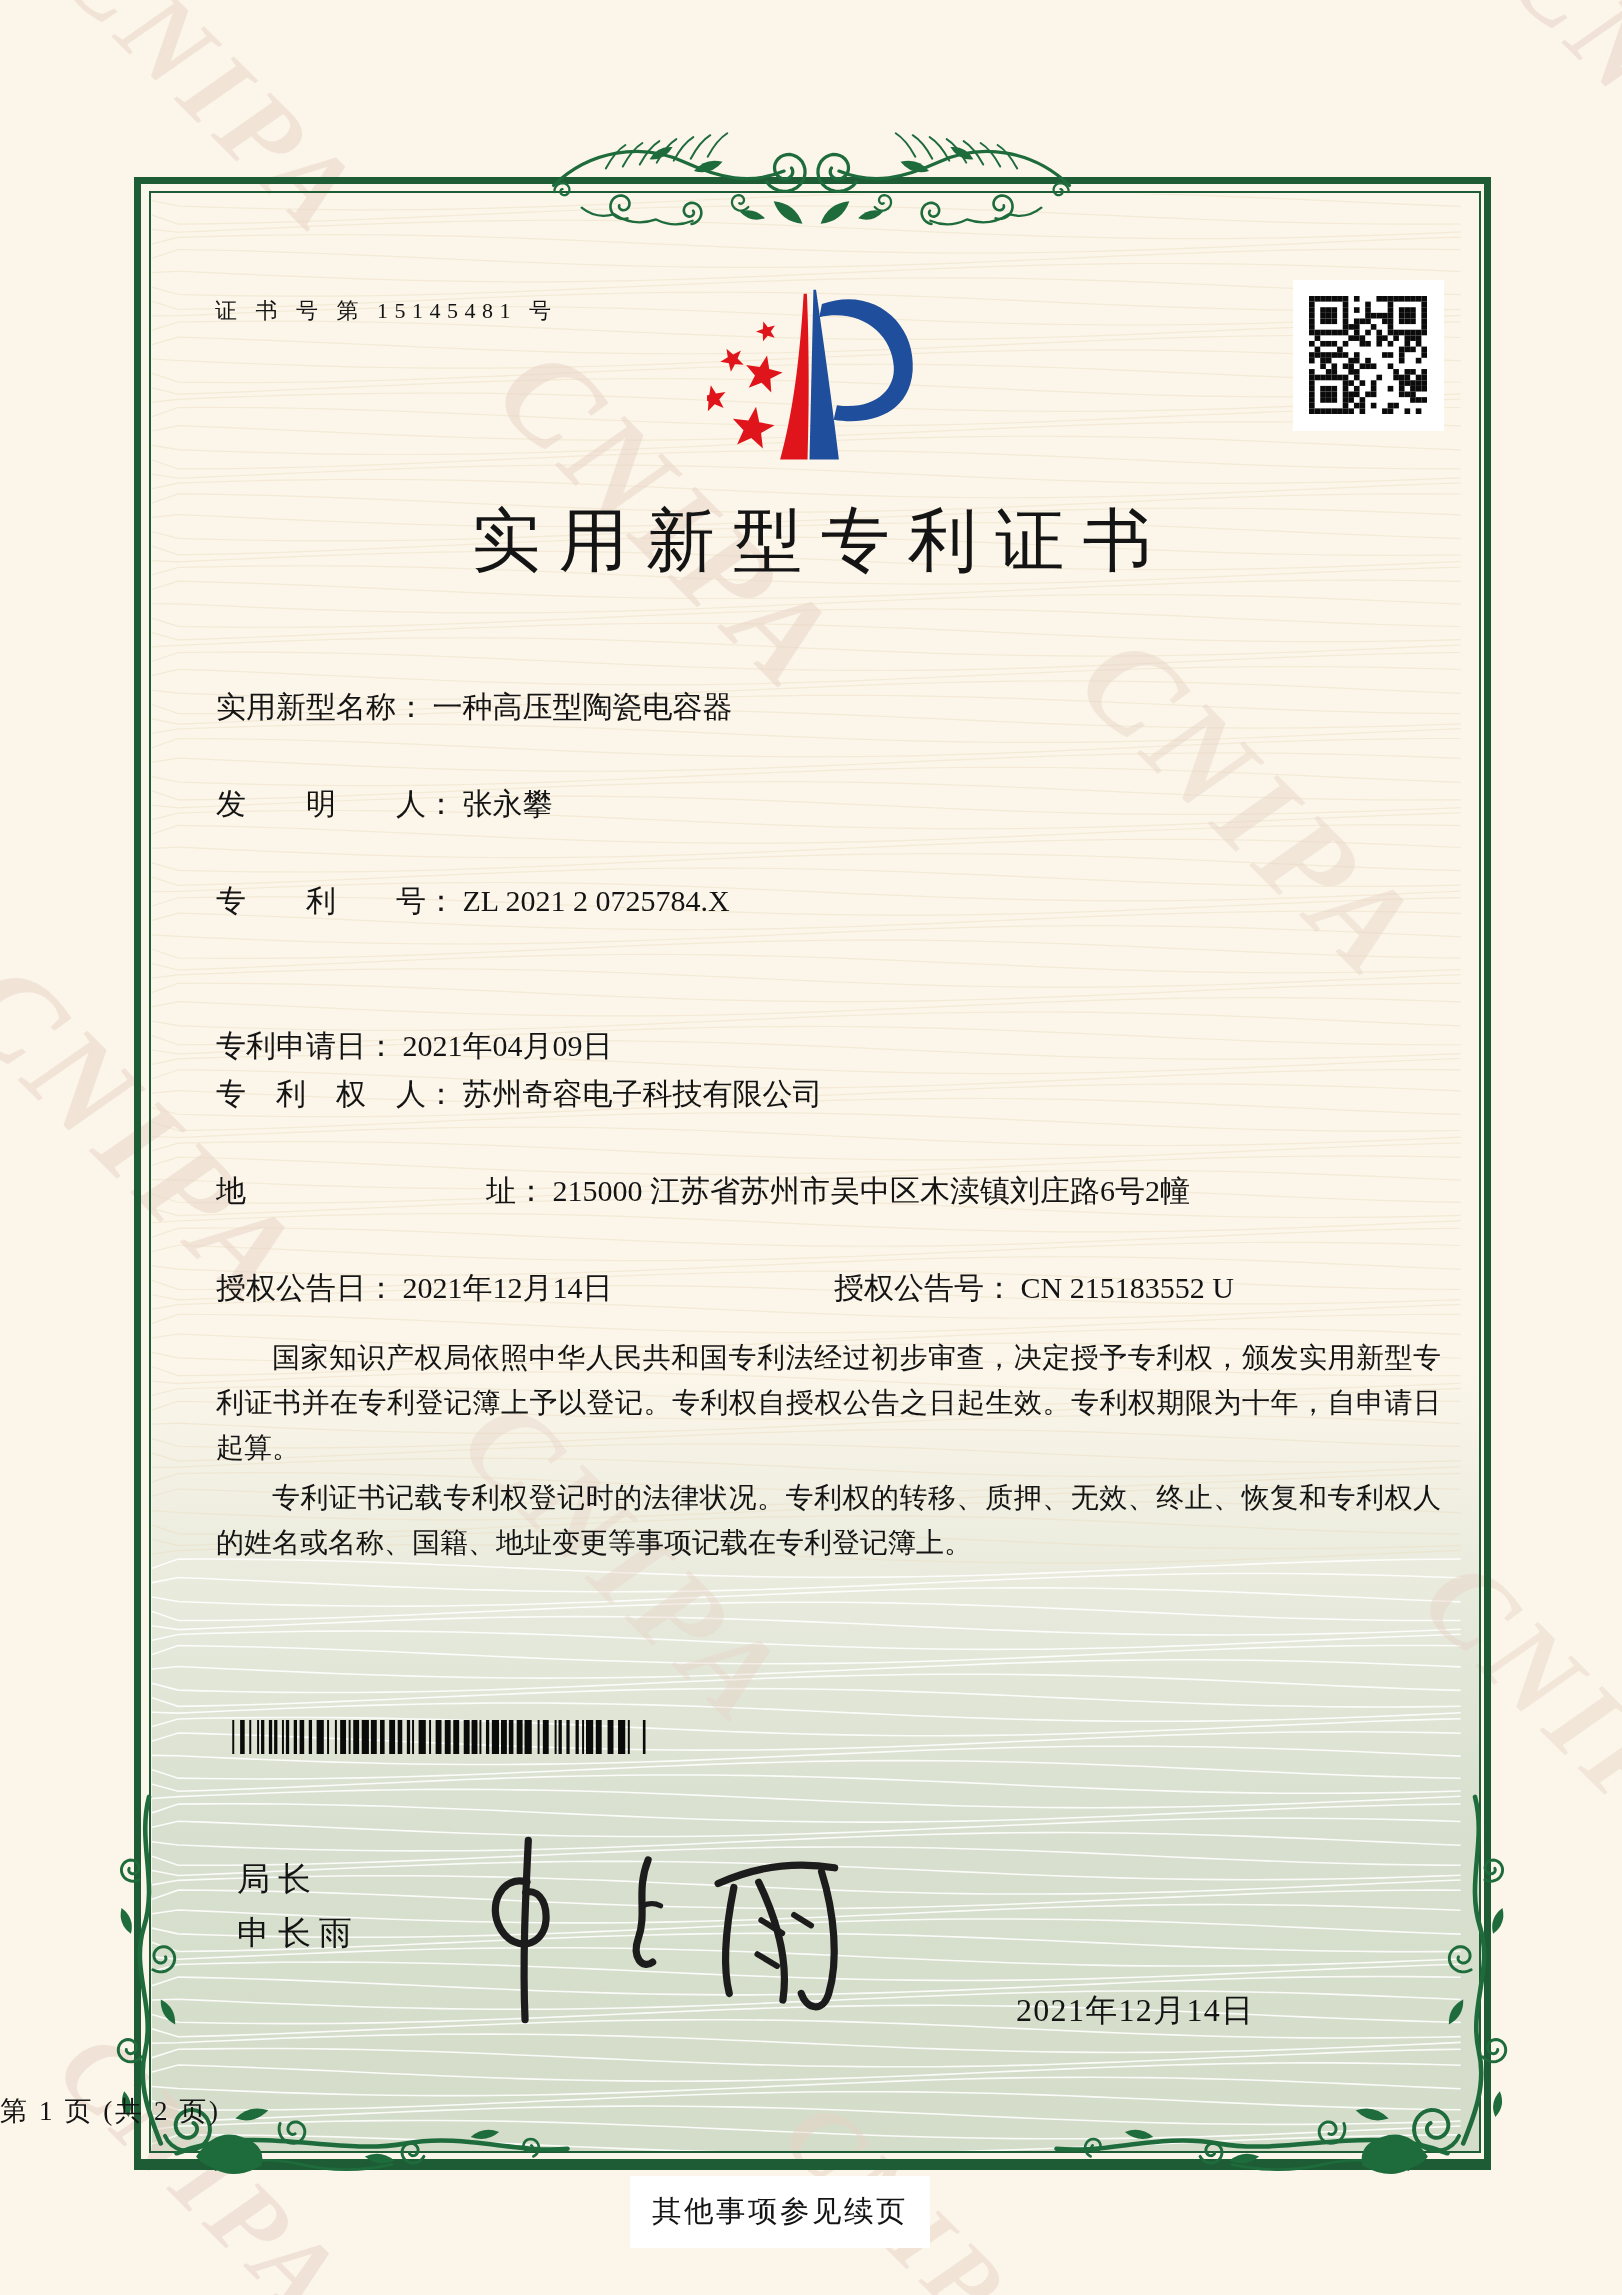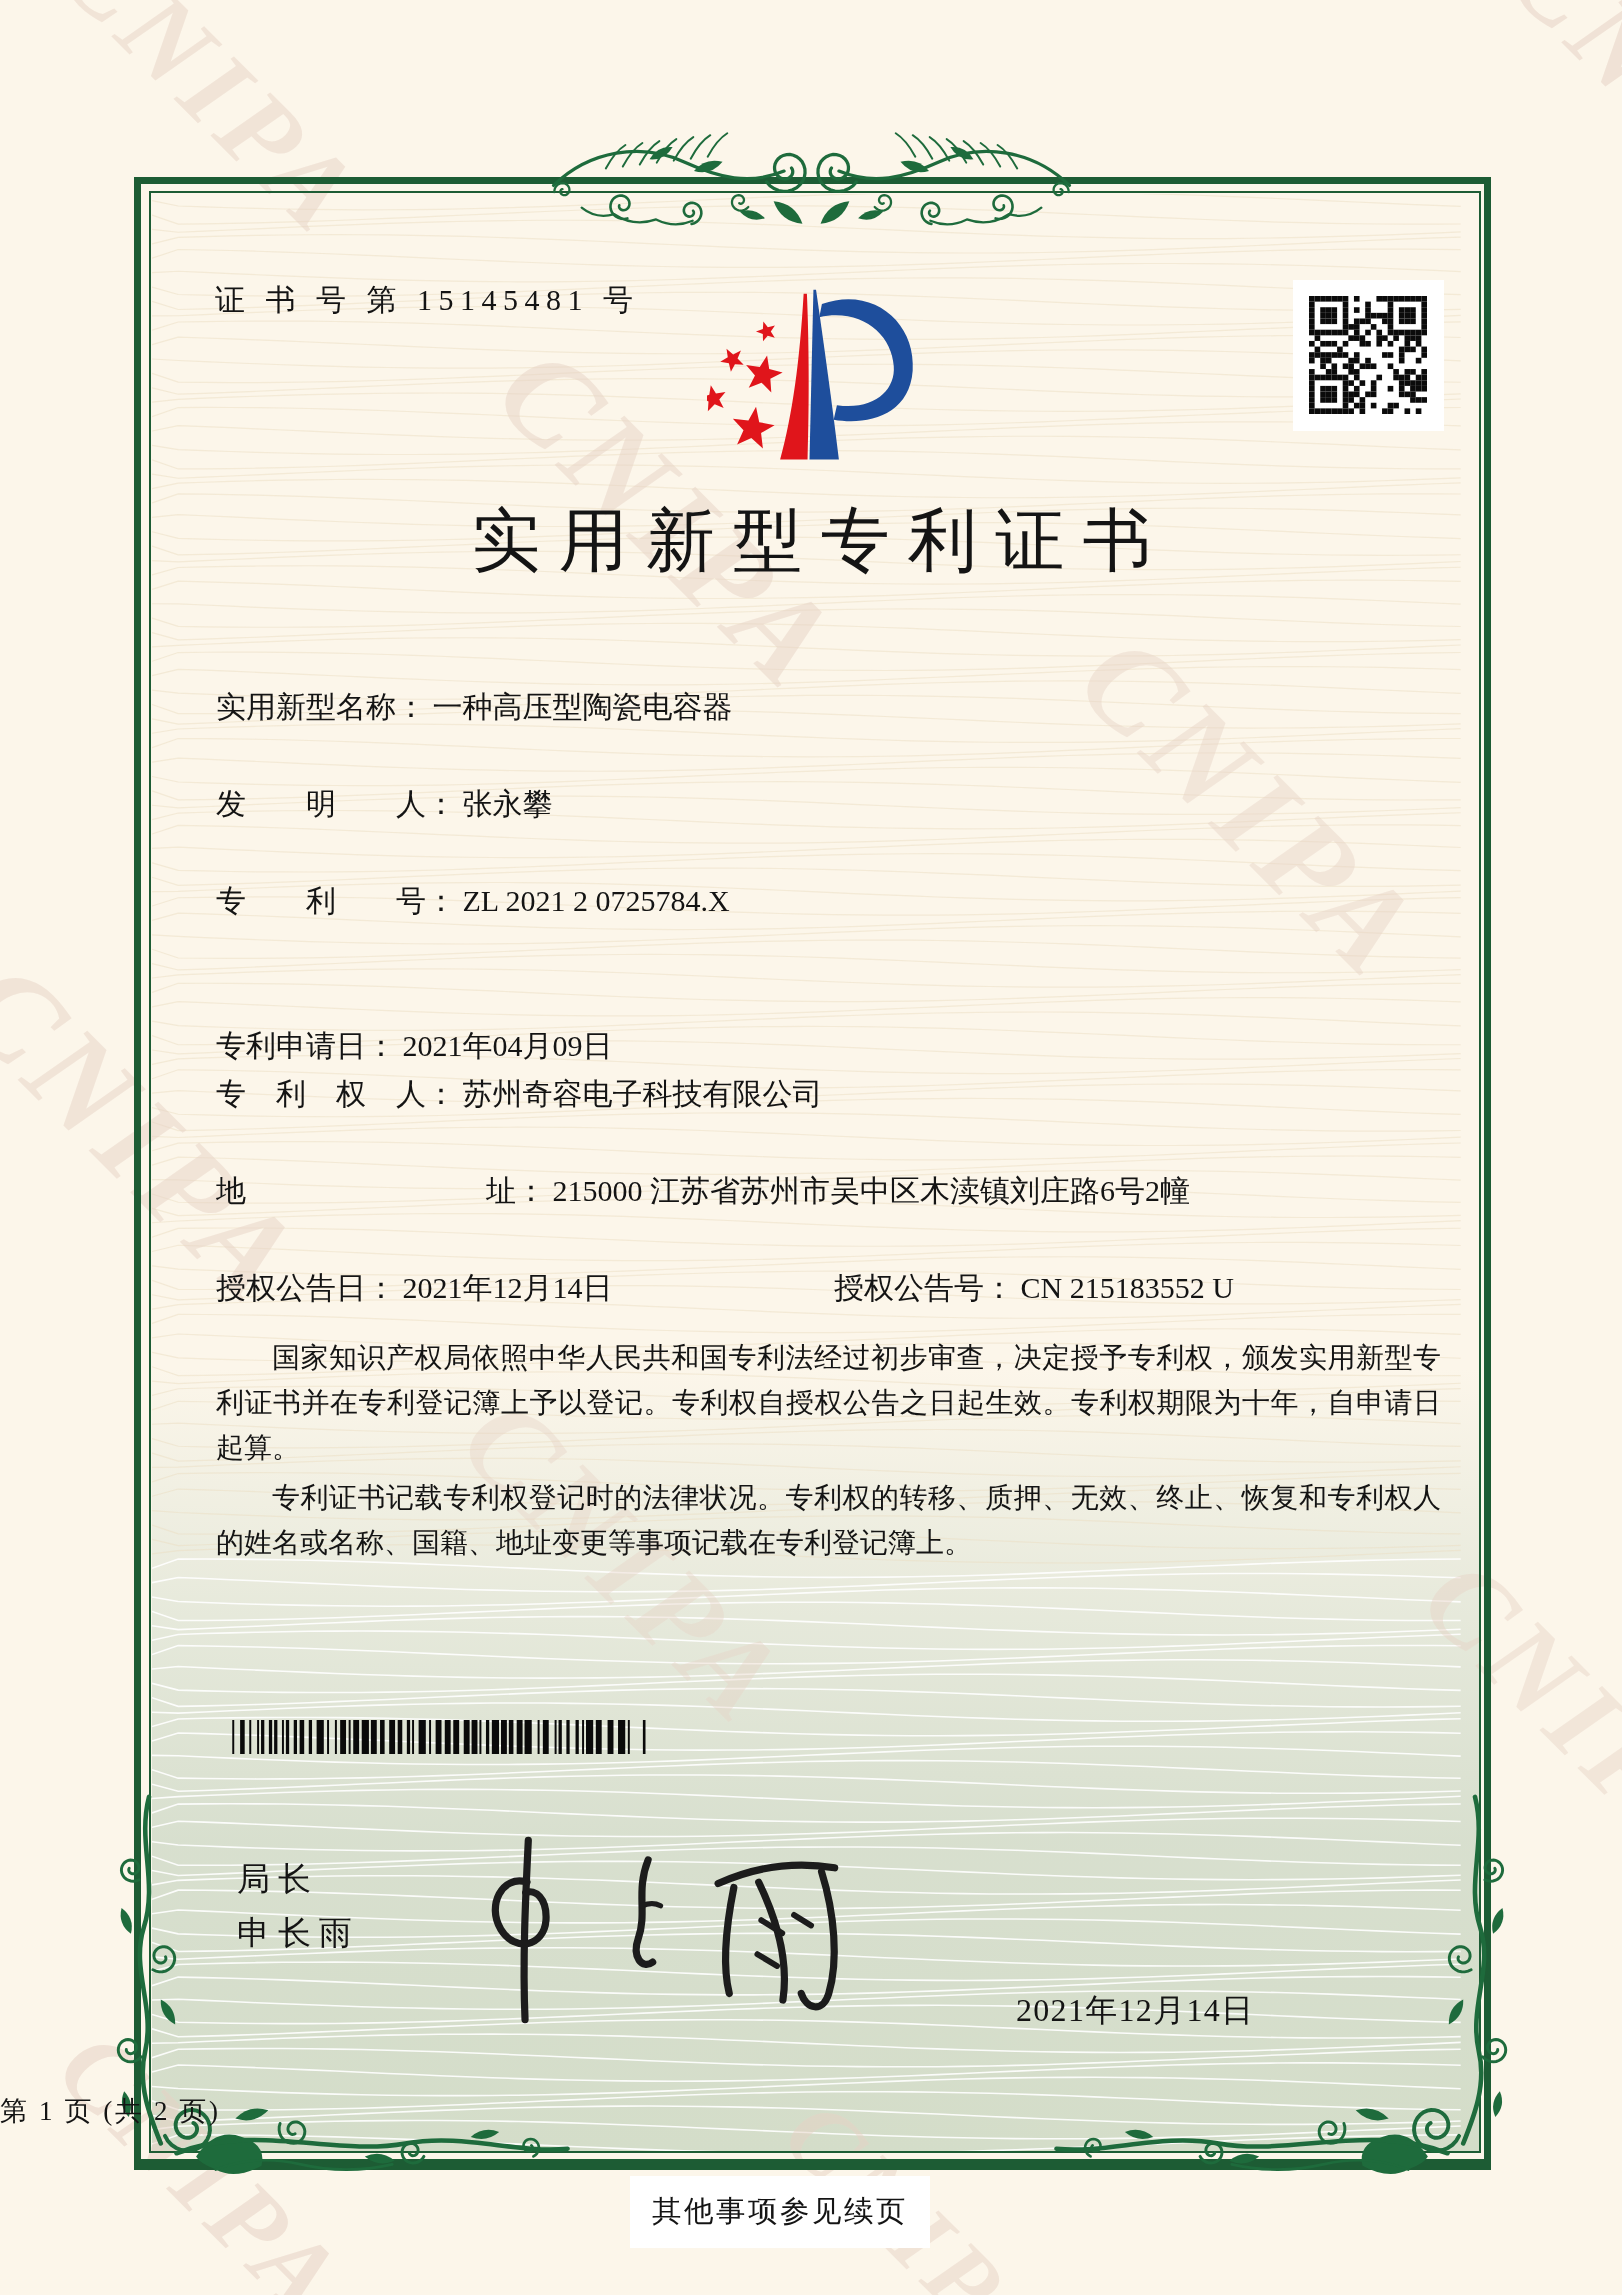--- a/index.html
+++ b/index.html
@@ -20,21 +20,21 @@
   
   .frame-outer{position:absolute;left:134px;top:177px;width:1343px;height:1975px;
      border:7.9px solid #1d5c34;border-bottom-width:11.8px;z-index:2;}
   .frame-inner{position:absolute;left:149px;top:191px;width:1328px;height:1958px;
      border:2.6px solid #1d5c34;z-index:2;}
 
   .orn{position:absolute;z-index:3;}
 
   
   .ct{position:absolute;z-index:4;color:#141414;}
-  .cert-no{left:215px;top:280px;font-size:30px;letter-spacing:6.5px;}
+  .cert-no{left:215px;top:296px;font-size:22px;letter-spacing:6.5px;}
   .title{left:0;top:495px;width:1623px;text-align:center;font-size:69px;font-weight:normal;
          letter-spacing:18.3px;text-indent:18.3px;}
   .frow{left:216px;font-size:30px;height:43px;line-height:43px;white-space:pre;}
   .frow .lab{white-space:pre;}
   .frow .val{margin-left:6.5px;}
   .frow .lab2{position:absolute;left:618px;white-space:pre;}
   .paras{left:216px;top:1335px;width:1225px;font-size:28px;line-height:45px;text-align:justify;}
   .paras p{margin:0;text-indent:2em;}
   .paras p + p{margin-top:5.2px;}
   .signer{left:237px;font-size:33px;letter-spacing:7.9px;}

